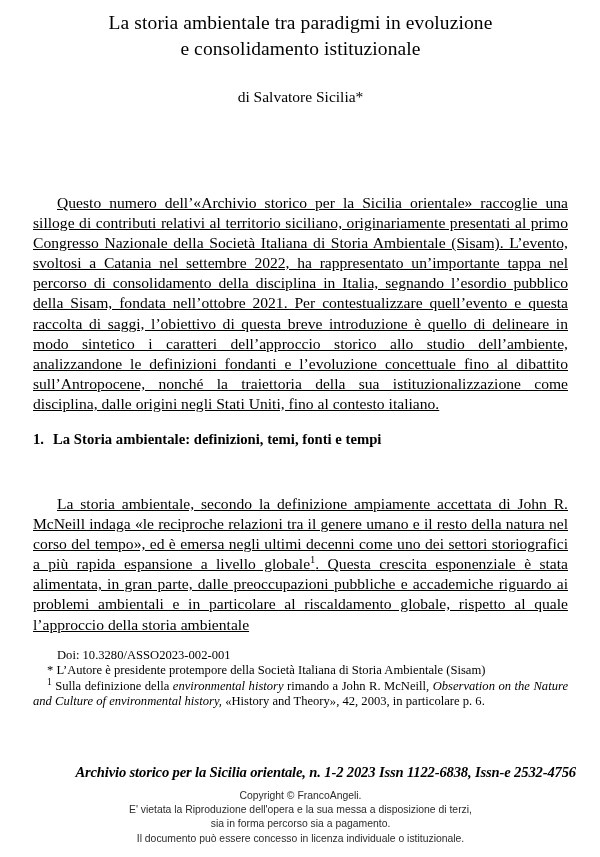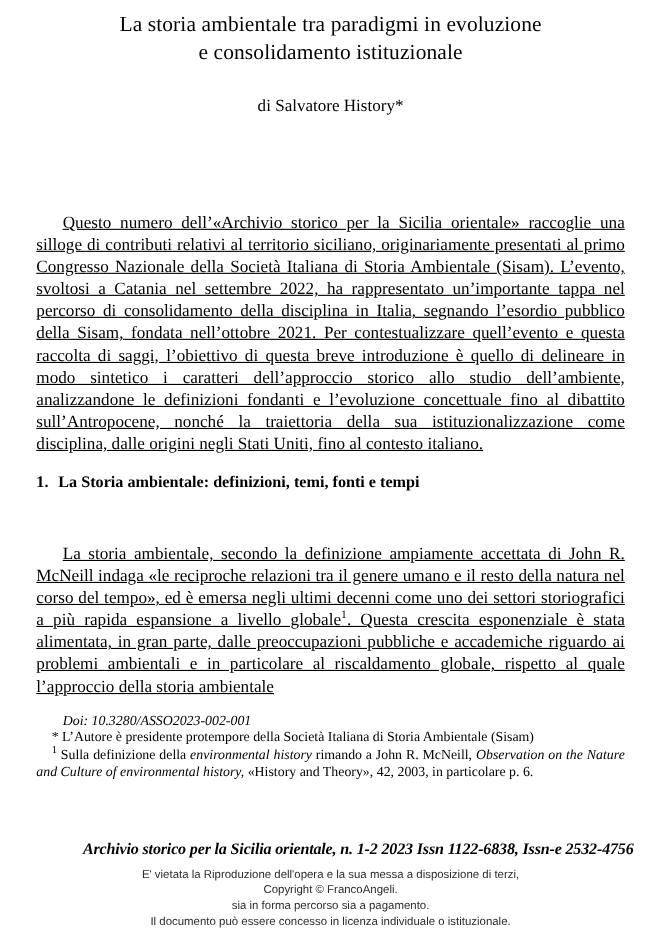--- a/index.html
+++ b/index.html
@@ -100,21 +100,20 @@
     font-size: 12.6px;
     line-height: 15.4px;
     text-align: justify;
   }
   .fn-line {
     margin: 0;
     text-indent: 14px;
   }
   .fn-line.doi {
     text-indent: 24px;
-    font-style: italic;
   }
   .fn-line.fn-ref {
     text-indent: 14px;
   }
   .fn-line i {
     font-style: italic;
   }
   .fn-marker {
     font-size: 9.5px;
     vertical-align: super;
@@ -154,21 +153,21 @@
 </head>
 <body>
 
 <div class="page">
 
   <div class="title-block">
     <div class="title-line">La storia ambientale tra paradigmi in evoluzione</div>
     <div class="title-line">e consolidamento istituzionale</div>
   </div>
 
-  <div class="author-line">di Salvatore History*</div>
+  <div class="author-line">di Salvatore Sicilia*</div>
 
   <div class="body-block">
     <p class="body-para">Questo numero dell’«Archivio storico per la Sicilia orientale» raccoglie una silloge di contributi relativi al territorio siciliano, originariamente presentati al primo Congresso Nazionale della Società Italiana di Storia Ambientale (Sisam). L’evento, svoltosi a Catania nel settembre 2022, ha rappresentato un’importante tappa nel percorso di consolidamento della disciplina in Italia, segnando l’esordio pubblico della Sisam, fondata nell’ottobre 2021. Per contestualizzare quell’evento e questa raccolta di saggi, l’obiettivo di questa breve introduzione è quello di delineare in modo sintetico i caratteri dell’approccio storico allo studio dell’ambiente, analizzandone le definizioni fondanti e l’evoluzione concettuale fino al dibattito sull’Antropocene, nonché la traiettoria della sua istituzionalizzazione come disciplina, dalle origini negli Stati Uniti, fino al contesto italiano.</p>
   </div>
 
   <div class="section-heading">
     <span class="num">1.</span><span>La Storia ambientale: definizioni, temi, fonti e tempi</span>
   </div>
 
   <div class="body-block-2">
@@ -177,19 +176,19 @@
 
   <div class="footnotes">
     <p class="fn-line doi">Doi: 10.3280/ASSO2023-002-001</p>
     <p class="fn-line fn-ref"><span>*</span>&nbsp;<span>L’Autore è presidente protempore della Società Italiana di Storia Ambientale (Sisam)</span></p>
     <p class="fn-line fn-ref"><span class="fn-marker">1</span>&nbsp;<span>Sulla definizione della </span><i>environmental history</i><span> rimando a John R. McNeill, </span><i>Observation on the Nature and Culture of environmental history,</i><span> «History and Theory», 42, 2003, in particolare p. 6.</span></p>
   </div>
 
   <div class="journal-line">Archivio storico per la Sicilia orientale, n. 1-2 2023 Issn 1122-6838, Issn-e 2532-4756</div>
 
   <div class="copyright-block">
+    <div>Copyright © FrancoAngeli.</div>
     <div>E' vietata la Riproduzione dell'opera e la sua messa a disposizione di terzi,</div>
-    <div>Copyright © FrancoAngeli.</div>
     <div>sia in forma percorso sia a pagamento.</div>
     <div>Il documento può essere concesso in licenza individuale o istituzionale.</div>
   </div>
 
 </div>
 
 </body></html>

